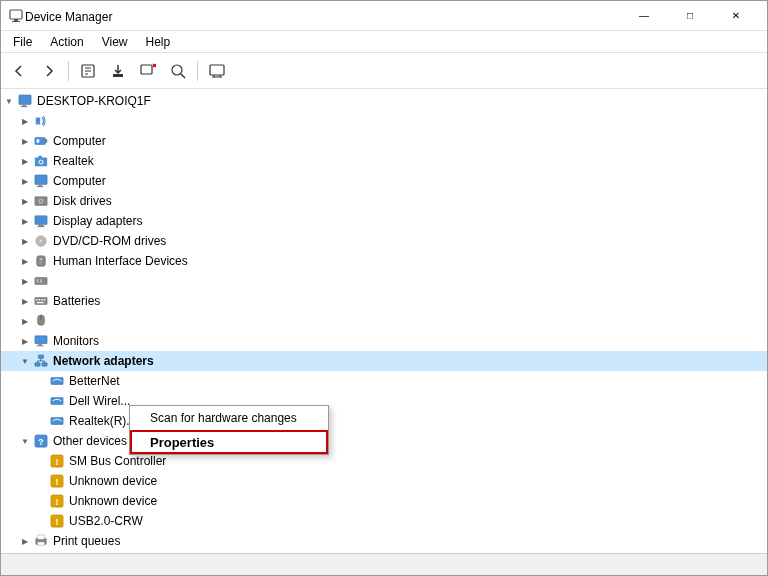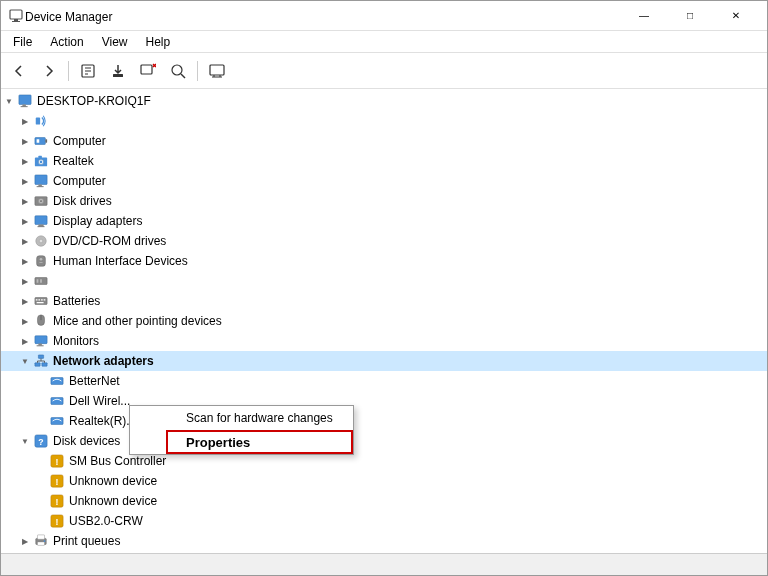--- a/index.html
+++ b/index.html
@@ -181,21 +181,20 @@
     }
 
     
     .context-menu {
       position: absolute;
       background: #fff;
       border: 1px solid #999;
       box-shadow: 3px 3px 6px rgba(0,0,0,0.2);
       z-index: 100;
       min-width: 180px;
-      padding-left: 36px;
     }
 
     .context-menu-item {
       padding: 4px 20px;
       cursor: pointer;
       font-size: 12px;
       color: #000;
       height: 24px;
       display: flex;
       align-items: center;
@@ -456,21 +455,20 @@
 
       <div class="tree-item">
         <div class="tree-indent"></div>
         <div class="tree-expander">▶</div>
         <div class="tree-icon">
           <svg width="14" height="14" viewBox="0 0 16 16">
               <rect x="4" y="1" width="8" height="12" rx="4" fill="#888" stroke="#555" stroke-width="0.5"></rect>
               <line x1="8" y1="1" x2="8" y2="7" stroke="#555" stroke-width="0.8"></line>
             </svg>
         </div>
-        <span class="tree-label">Mice and other pointing devices</span>
       </div>
 
       <div class="tree-item">
         <div class="tree-indent"></div>
         <div class="tree-expander">▶</div>
         <div class="tree-icon">
           <svg width="14" height="14" viewBox="0 0 16 16">
               <rect x="1" y="2" width="14" height="9" rx="1" fill="#4a90d9" stroke="#2060a0" stroke-width="0.5"></rect>
               <rect x="5" y="11" width="4" height="2" fill="#888"></rect>
               <rect x="3" y="13" width="8" height="1" fill="#666"></rect>
@@ -537,21 +535,21 @@
 
       <div class="tree-item">
         <div class="tree-indent"></div>
         <div class="tree-expander">▼</div>
         <div class="tree-icon">
           <svg width="14" height="14" viewBox="0 0 16 16">
               <rect x="1" y="1" width="14" height="14" rx="2" fill="#4a90d9" stroke="#2060a0" stroke-width="0.5"></rect>
               <text x="8" y="12" text-anchor="middle" fill="#fff" font-size="10" font-weight="bold">?</text>
             </svg>
         </div>
-        <span class="tree-label">Disk devices</span>
+        <span class="tree-label">Other devices</span>
       </div>
 
       <div class="tree-item">
         <div class="tree-indent"></div>
         <div class="tree-indent"></div>
         <div class="tree-expander" style="visibility:hidden;">▶</div>
         <div class="tree-icon">
           <svg width="14" height="14" viewBox="0 0 16 16">
               <rect x="1" y="1" width="14" height="14" rx="2" fill="#e0a000" stroke="#aa7000" stroke-width="0.5"></rect>
               <text x="8" y="12" text-anchor="middle" fill="#fff" font-size="10" font-weight="bold">!</text>

